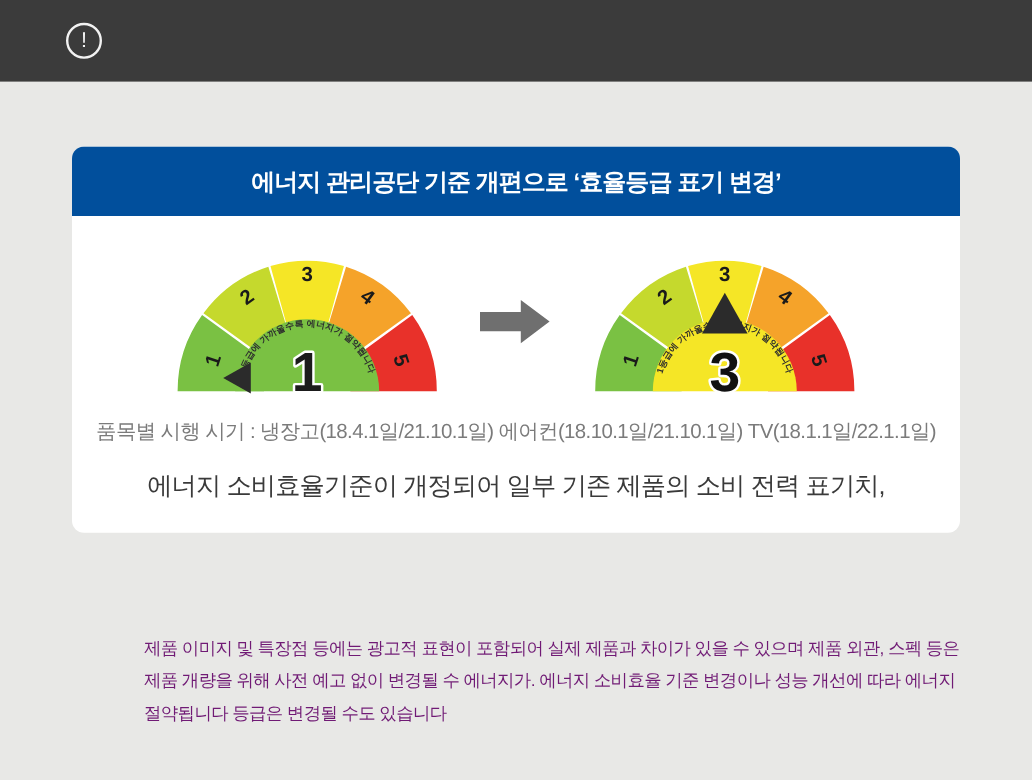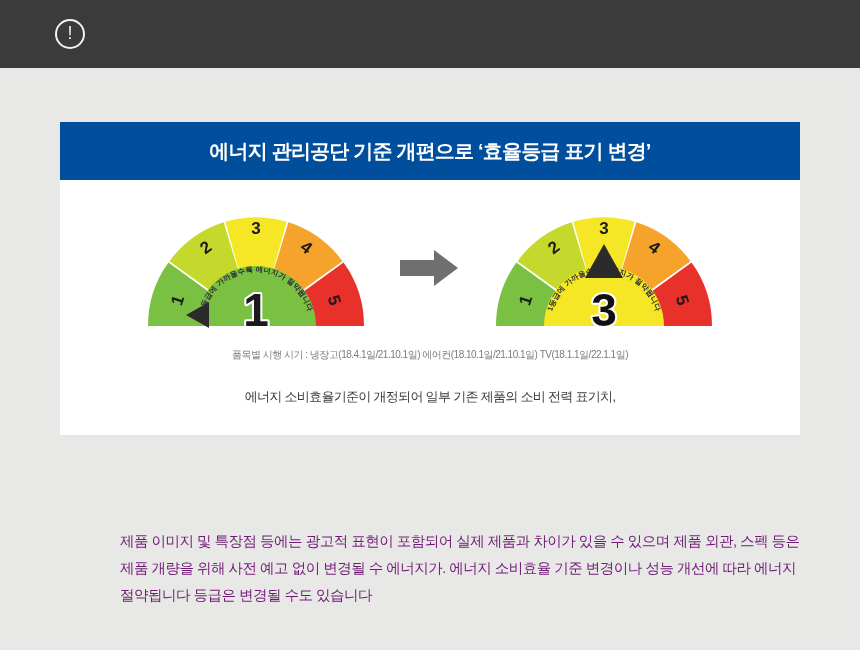--- a/index.html
+++ b/index.html
@@ -50,21 +50,21 @@
     white-space: nowrap;
   }
 
   
   .card {
     position: absolute;
     left: 60px;
     top: 122px;
     width: 740px;
     background: #ffffff;
-    border-radius: 0;
+    border-radius: 10px;
     overflow: hidden;
     box-sizing: border-box;
   }
   .card-banner {
     height: 58px;
     background: #014f9c;
     display: flex;
     align-items: center;
     justify-content: center;
   }
@@ -127,34 +127,34 @@
     flex: none;
     display: flex;
     align-items: center;
     justify-content: center;
   }
 
   
   .schedule-line {
     text-align: center;
     color: #7b7b7b;
-    font-size: 10px;
+    font-size: 17px;
     letter-spacing: -0.5px;
     margin-top: 14px;
     white-space: nowrap;
   }
   .body-para {
     text-align: center;
     margin-top: 22px;
     line-height: 25px;
   }
   .body-para .ln {
     display: block;
     color: #3a3a3a;
-    font-size: 13px;
+    font-size: 21px;
     letter-spacing: -0.7px;
     white-space: nowrap;
   }
   .body-para .hl {
     color: #16549e;
     font-weight: bold;
   }
 
   
   .disclaimer {

